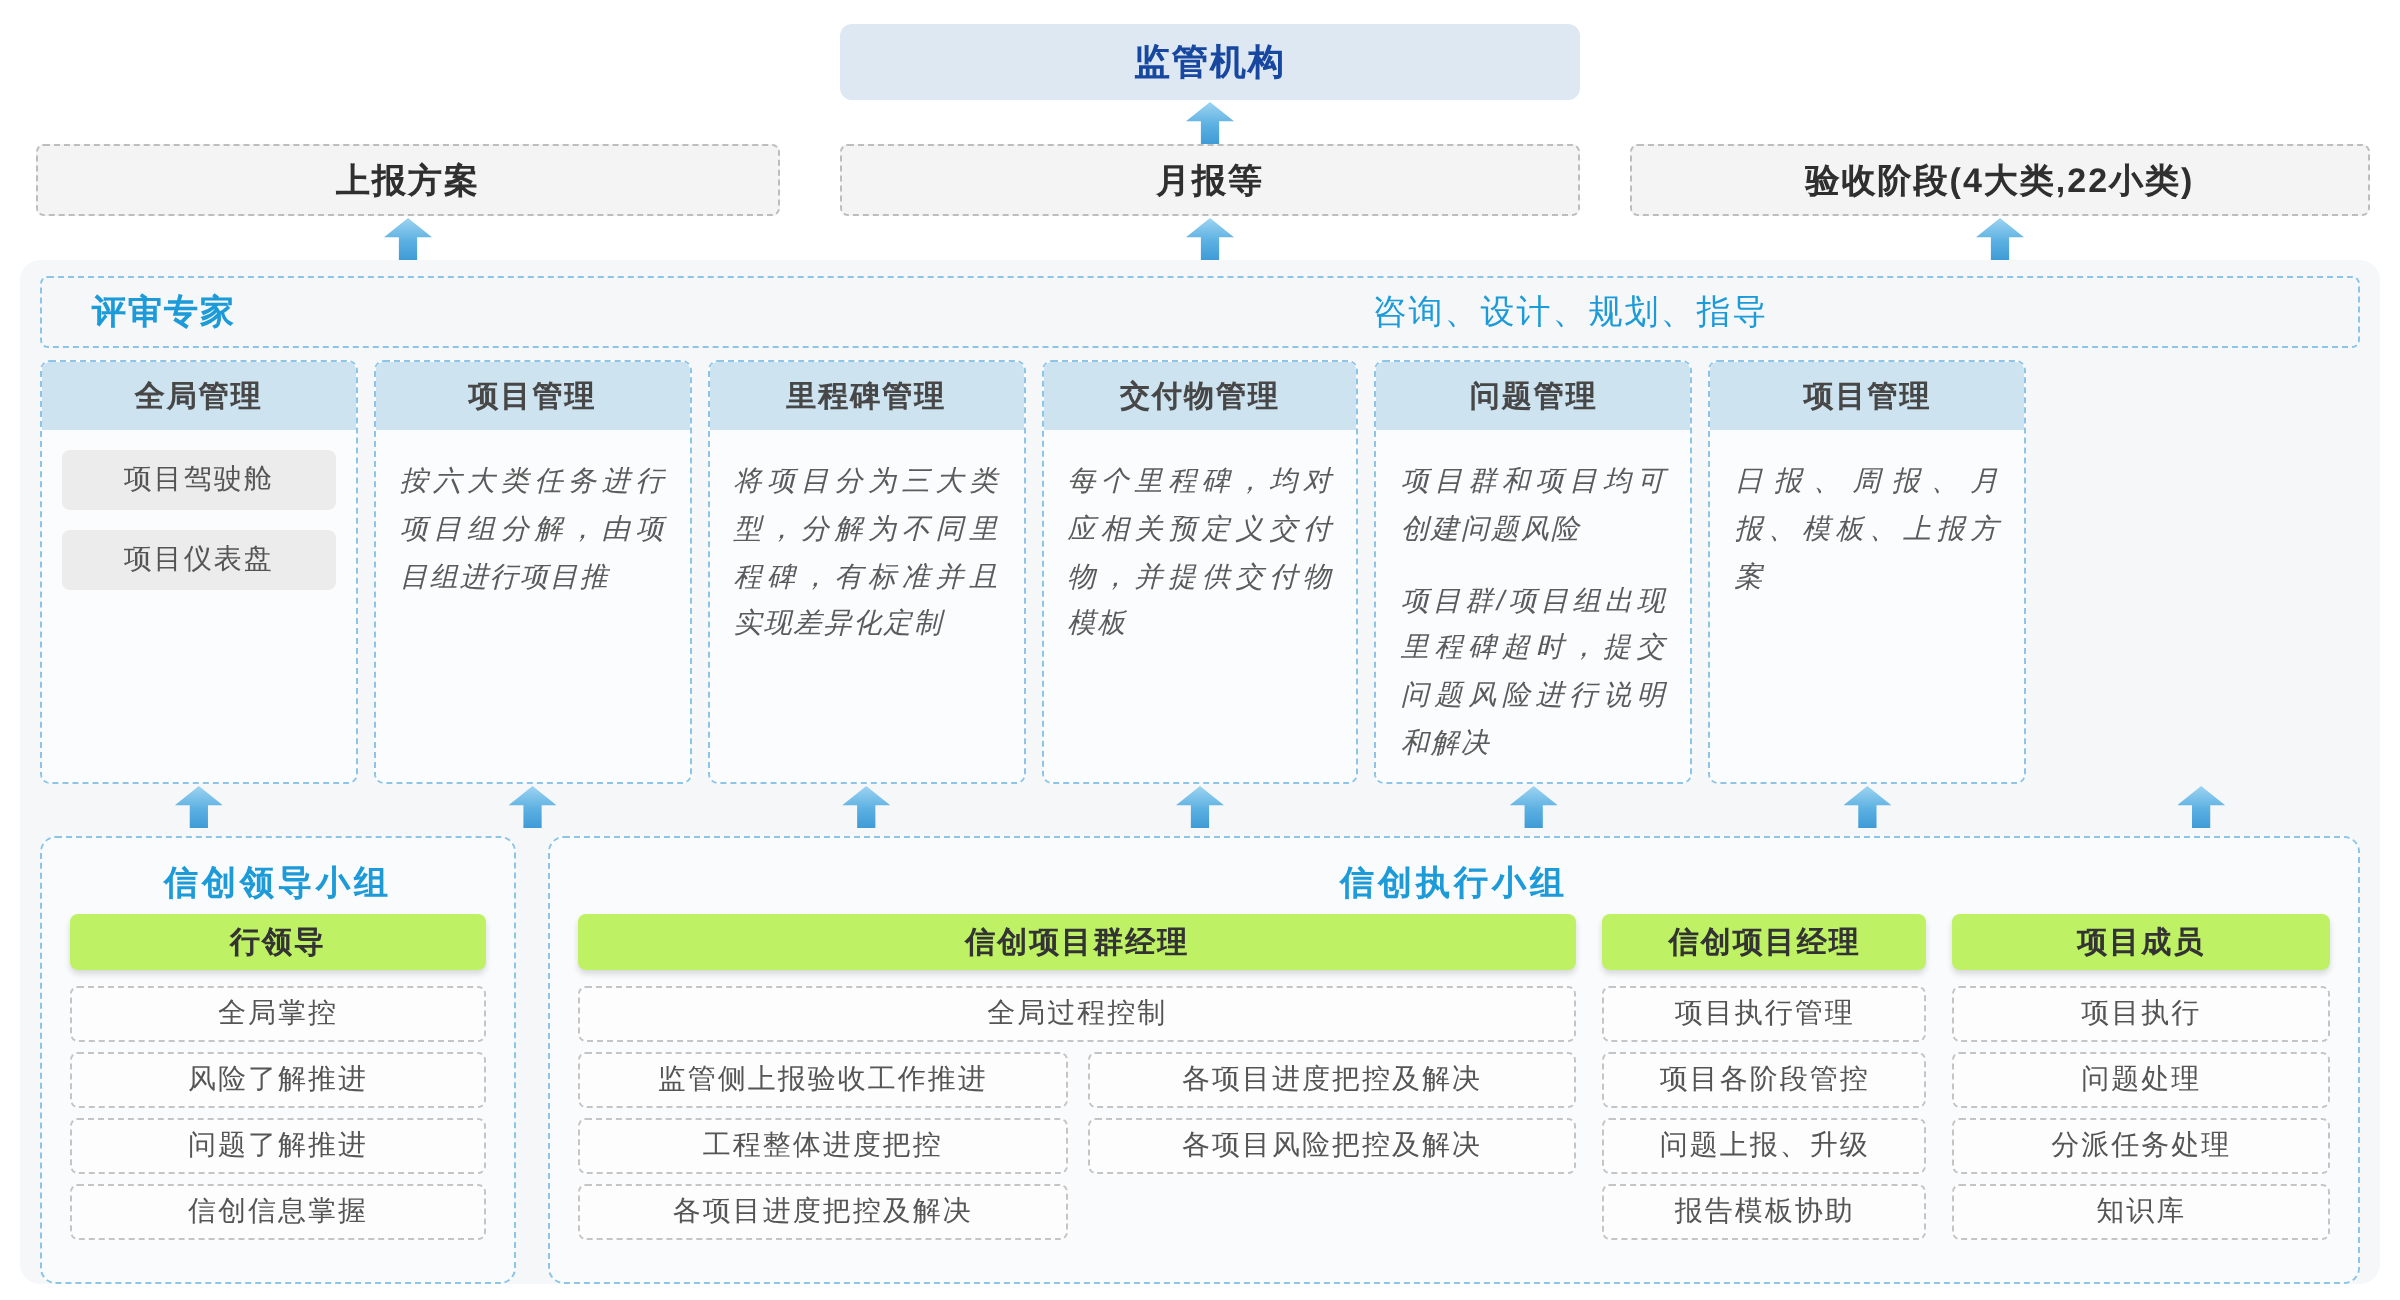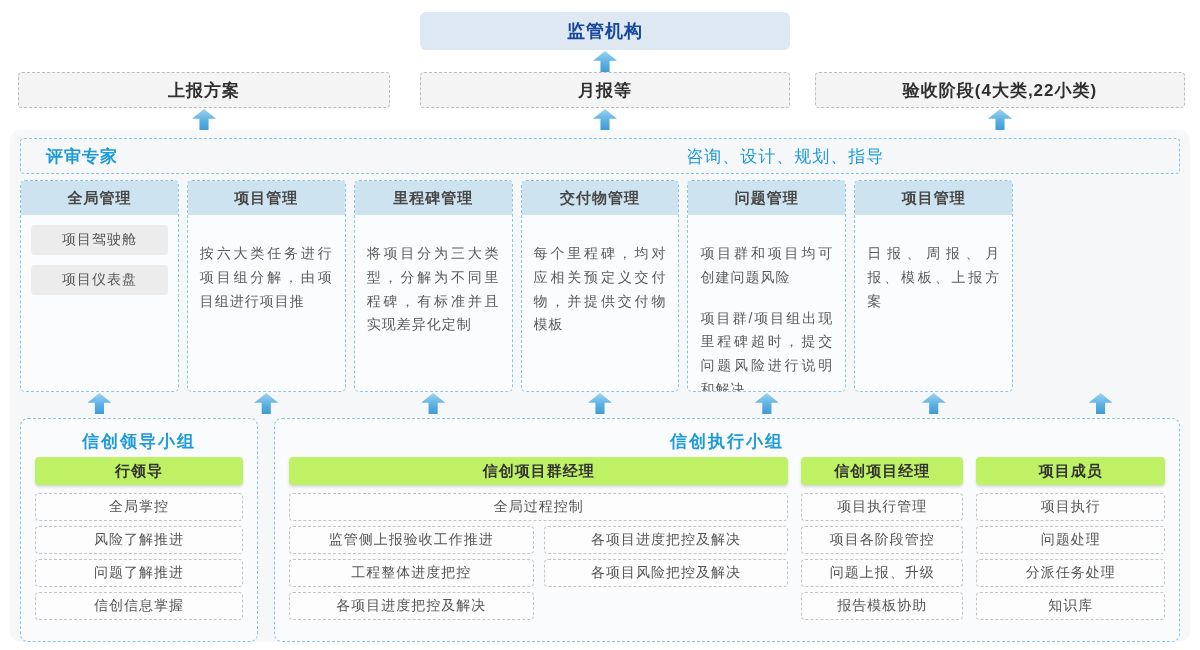--- a/index.html
+++ b/index.html
@@ -62,21 +62,21 @@
   }
   .col-head{
     height:34px;flex:0 0 34px;background:#cde3ef;
     display:flex;align-items:center;justify-content:center;
     font-size:15px;font-weight:700;color:#474747;letter-spacing:1px;
   }
   .col-body{
     padding:10px 12px 0;font-size:14px;color:#5b5b5b;
     line-height:1.7;letter-spacing:1px;text-align:justify;
   }
-  .col-body p{margin:17px 0 12px;}
+  .col-body p{margin:4px 0 12px;font-style:italic;}
   .pill{
     margin:10px 10px 0;height:30px;background:#ececed;border-radius:4px;
     display:flex;align-items:center;justify-content:center;
     font-size:14px;color:#555;letter-spacing:1px;
   }
   .up-row{
     display:grid;grid-template-columns:repeat(7,1fr);gap:8px;
     height:24px;margin-top:1px;
   }
   .up-row .cell{display:flex;align-items:flex-start;justify-content:center;}

